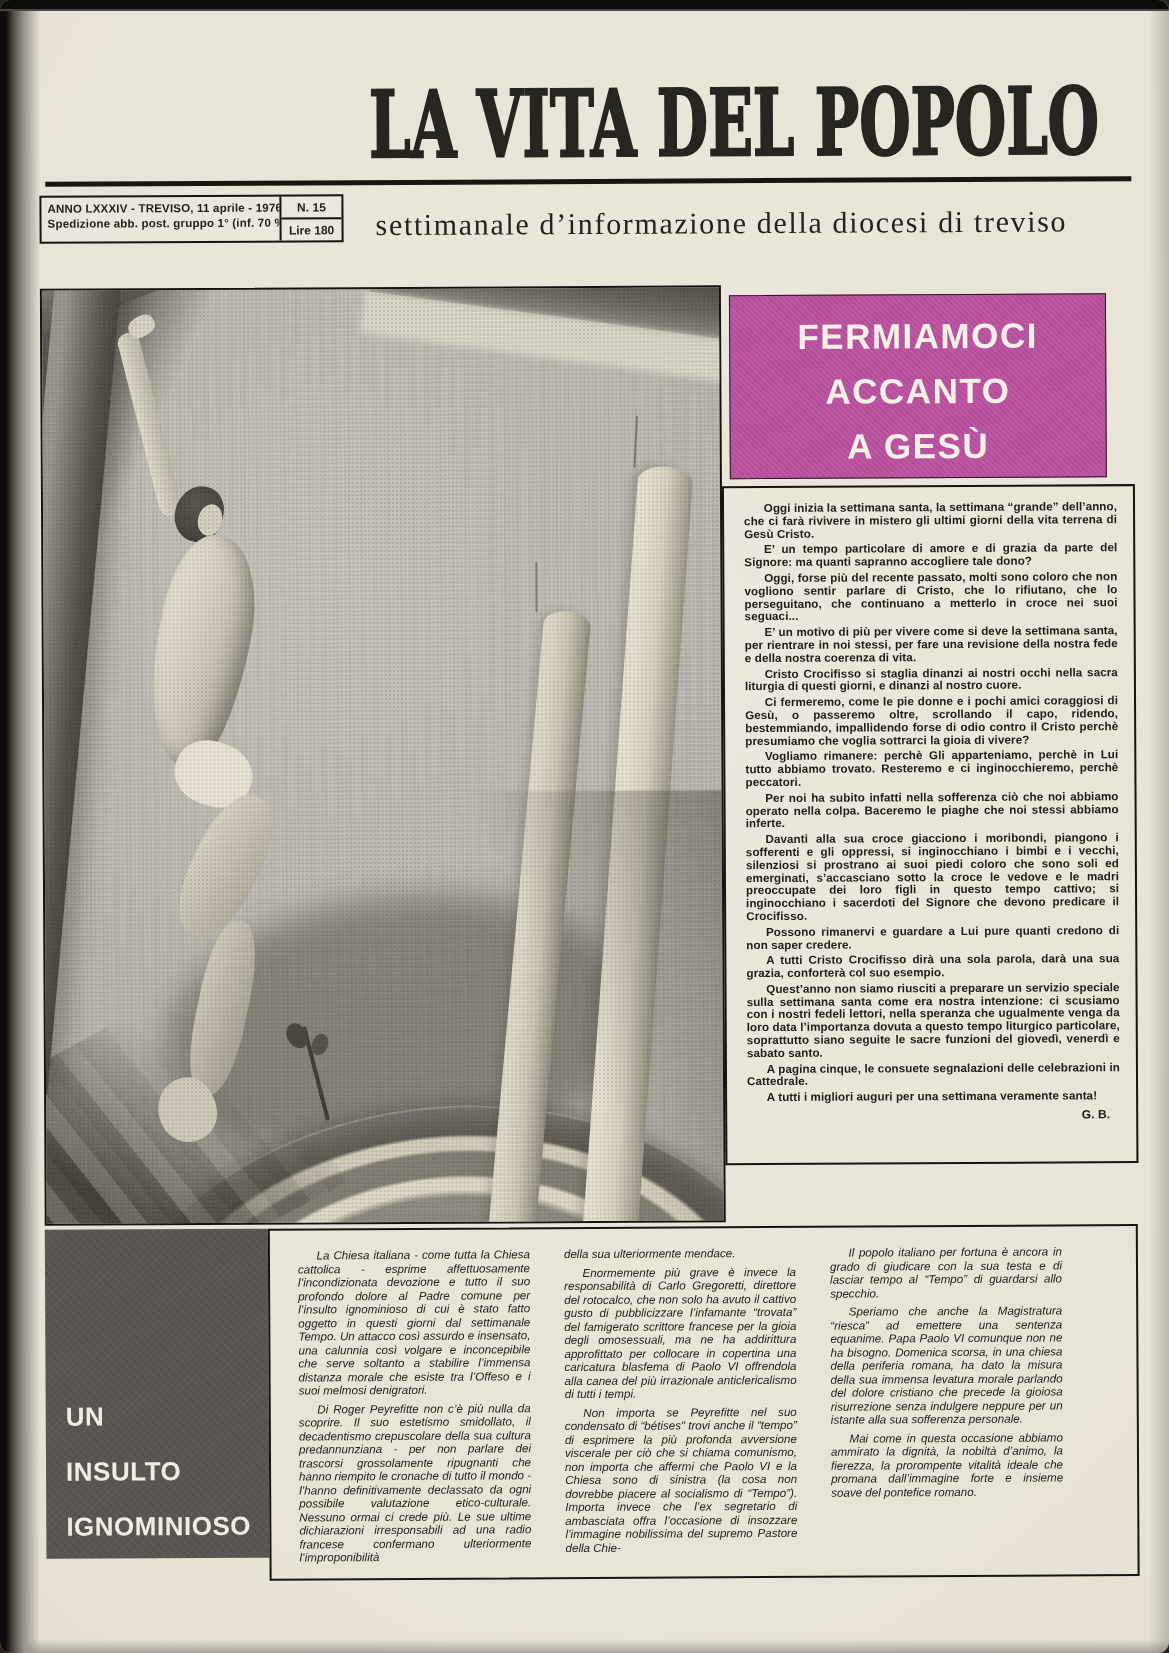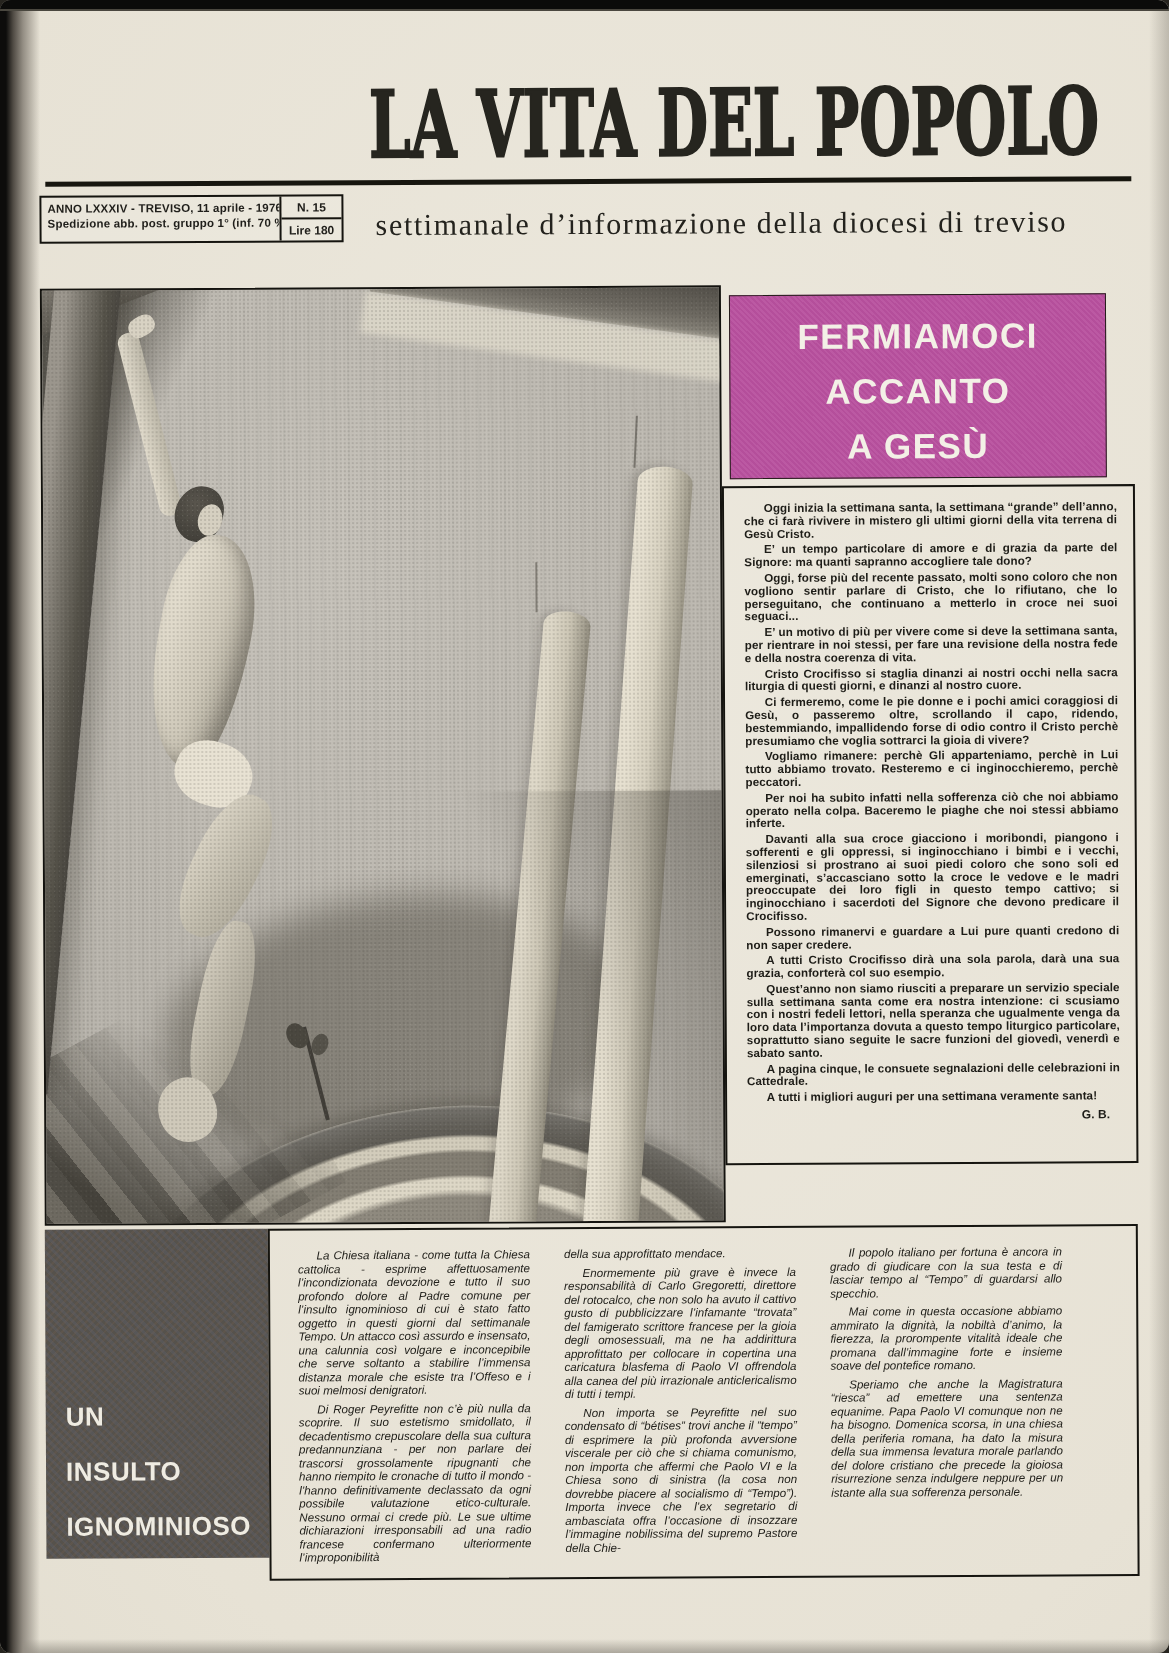--- a/index.html
+++ b/index.html
@@ -214,28 +214,28 @@
       <div class="tl">INSULTO</div>
       <div class="tl">IGNOMINIOSO</div>
     </div>
 
     <div class="edit-box">
       <div class="ecol">
         <p>La Chiesa italiana - come tutta la Chiesa cattolica - esprime affettuosamente l’incondizionata devozione e tutto il suo profondo dolore al Padre comune per l’insulto ignominioso di cui è stato fatto oggetto in questi giorni dal settimanale Tempo. Un attacco così assurdo e insensato, una calunnia così volgare e inconcepibile che serve soltanto a stabilire l’immensa distanza morale che esiste tra l’Offeso e i suoi melmosi denigratori.</p>
         <p>Di Roger Peyrefitte non c’è più nulla da scoprire. Il suo estetismo smidollato, il decadentismo crepuscolare della sua cultura predannunziana - per non parlare dei trascorsi grossolamente ripugnanti che hanno riempito le cronache di tutto il mondo - l’hanno definitivamente declassato da ogni possibile valutazione etico-culturale. Nessuno ormai ci crede più. Le sue ultime dichiarazioni irresponsabili ad una radio francese confermano ulteriormente l’improponibilità</p>
       </div>
       <div class="ecol">
-        <p class="noind">della sua approfittato mendace.</p>
+        <p class="noind">della sua ulteriormente mendace.</p>
         <p>Enormemente più grave è invece la responsabilità di Carlo Gregoretti, direttore del rotocalco, che non solo ha avuto il cattivo gusto di pubblicizzare l’infamante “trovata” del famigerato scrittore francese per la gioia degli omosessuali, ma ne ha addirittura approfittato per collocare in copertina una caricatura blasfema di Paolo VI offrendola alla canea del più irrazionale anticlericalismo di tutti i tempi.</p>
         <p>Non importa se Peyrefitte nel suo condensato di “bétises” trovi anche il “tempo” di esprimere la più profonda avversione viscerale per ciò che si chiama comunismo, non importa che affermi che Paolo VI e la Chiesa sono di sinistra (la cosa non dovrebbe piacere al socialismo di “Tempo”). Importa invece che l’ex segretario di ambasciata offra l’occasione di insozzare l’immagine nobilissima del supremo Pastore della Chie-</p>
       </div>
       <div class="ecol">
         <p>Il popolo italiano per fortuna è ancora in grado di giudicare con la sua testa e di lasciar tempo al “Tempo” di guardarsi allo specchio.</p>
+        <p>Speriamo che anche la Magistratura “riesca” ad emettere una sentenza equanime. Papa Paolo VI comunque non ne ha bisogno. Domenica scorsa, in una chiesa della periferia romana, ha dato la misura della sua immensa levatura morale parlando del dolore cristiano che precede la gioiosa risurrezione senza indulgere neppure per un istante alla sua sofferenza personale.</p>
         <p>Mai come in questa occasione abbiamo ammirato la dignità, la nobiltà d’animo, la fierezza, la prorompente vitalità ideale che promana dall’immagine forte e insieme soave del pontefice romano.</p>
-        <p>Speriamo che anche la Magistratura “riesca” ad emettere una sentenza equanime. Papa Paolo VI comunque non ne ha bisogno. Domenica scorsa, in una chiesa della periferia romana, ha dato la misura della sua immensa levatura morale parlando del dolore cristiano che precede la gioiosa risurrezione senza indulgere neppure per un istante alla sua sofferenza personale.</p>
       </div>
     </div>
 
   </div>
 
   <div class="edge-top"></div>
   <div class="edge-left"></div>
   <div class="edge-right"></div>
   <div class="edge-bottom"></div>
 </div>

